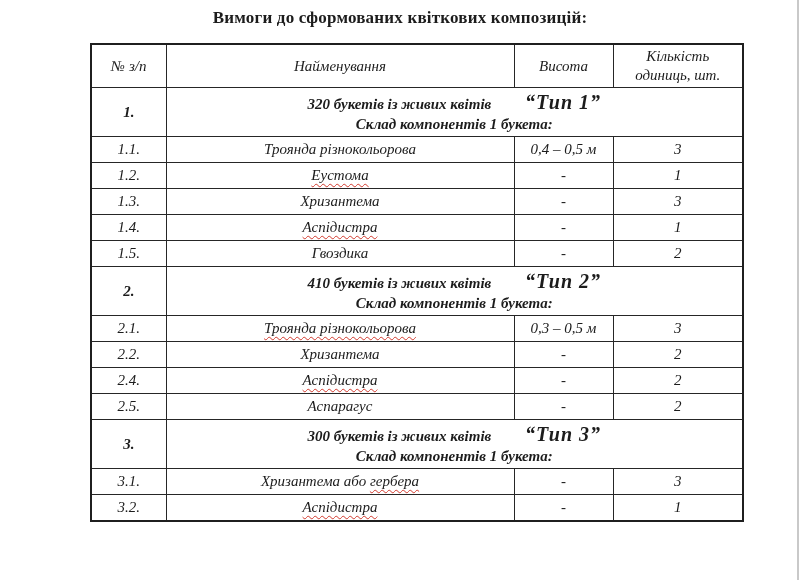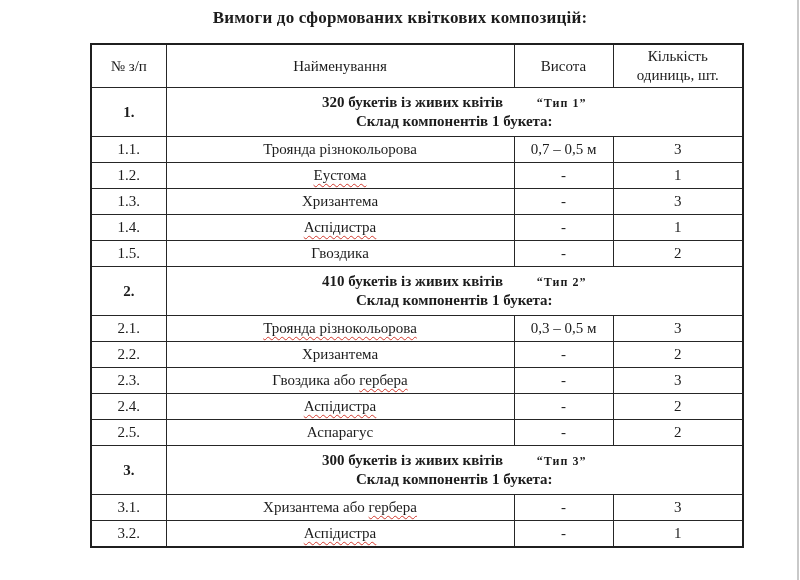--- a/index.html
+++ b/index.html
@@ -18,33 +18,34 @@
   .title {
     position: absolute; top: 8px; left: 0; width: 100%;
     text-align: center; font-weight: bold; font-size: 17px;
     letter-spacing: 0.2px;
   }
   table.req {
     position: absolute; left: 90px; top: 43px;
     width: 652px; table-layout: fixed;
     border-collapse: collapse;
     border: 2px solid #1f1f1f;
+    font-style: italic;
   }
   table.req td {
     border: 1px solid #262626;
     font-size: 15px;
     vertical-align: middle;
     padding: 0;
     line-height: 1.25;
   }
   tr.head-row td { height: 40px; text-align: center; padding: 1px 4px; }
   tr.section-row td { height: 44px; }
   tr.section-row td.sec-num { text-align: center; font-weight: bold; font-size: 15px; }
   tr.section-row td.sec-title { text-align: center; font-weight: bold; padding: 2px 4px; }
-  tr.section-row .type { letter-spacing: 1px; font-size: 12px; margin-left: 30px; }
+  tr.section-row .type { letter-spacing: 1px; font-size: 20px; margin-left: 30px; }
   tr.item-row td { height: 25px; text-align: center; }
   td.cell-num { text-align: center; }
   td.cell-name { text-align: left; padding-left: 8px; }
   td.cell-height { text-align: center; }
   td.cell-qty { text-align: center; }
   .sp {
     text-decoration-line: underline;
     text-decoration-style: wavy;
     text-decoration-color: #d23a2e;
     text-decoration-thickness: 1px;
@@ -78,21 +79,21 @@
         <tr class="section-row">
           <td class="sec-num">1.</td>
           <td class="sec-title" colspan="3">
             <div><span>320 букетів із живих квітів</span> <span class="type">“Тип 1”</span></div>
             <div>Склад компонентів 1 букета:</div>
           </td>
         </tr>
         <tr class="item-row">
           <td class="cell-num">1.1.</td>
           <td class="cell-name"><span>Троянда різнокольорова</span></td>
-          <td class="cell-height">0,7 – 0,5 м</td>
+          <td class="cell-height">0,4 – 0,5 м</td>
           <td class="cell-qty">3</td>
         </tr>
         <tr class="item-row">
           <td class="cell-num">1.2.</td>
           <td class="cell-name"><span class="sp">Еустома</span></td>
           <td class="cell-height">-</td>
           <td class="cell-qty">1</td>
         </tr>
         <tr class="item-row">
           <td class="cell-num">1.3.</td>
@@ -125,26 +126,20 @@
           <td class="cell-height">0,3 – 0,5 м</td>
           <td class="cell-qty">3</td>
         </tr>
         <tr class="item-row">
           <td class="cell-num">2.2.</td>
           <td class="cell-name"><span>Хризантема</span></td>
           <td class="cell-height">-</td>
           <td class="cell-qty">2</td>
         </tr>
         <tr class="item-row">
-          <td class="cell-num">2.3.</td>
-          <td class="cell-name"><span>Гвоздика або </span><span class="sp">гербера</span></td>
-          <td class="cell-height">-</td>
-          <td class="cell-qty">3</td>
-        </tr>
-        <tr class="item-row">
           <td class="cell-num">2.4.</td>
           <td class="cell-name"><span class="sp">Аспідистра</span></td>
           <td class="cell-height">-</td>
           <td class="cell-qty">2</td>
         </tr>
         <tr class="item-row">
           <td class="cell-num">2.5.</td>
           <td class="cell-name"><span>Аспарагус</span></td>
           <td class="cell-height">-</td>
           <td class="cell-qty">2</td>

